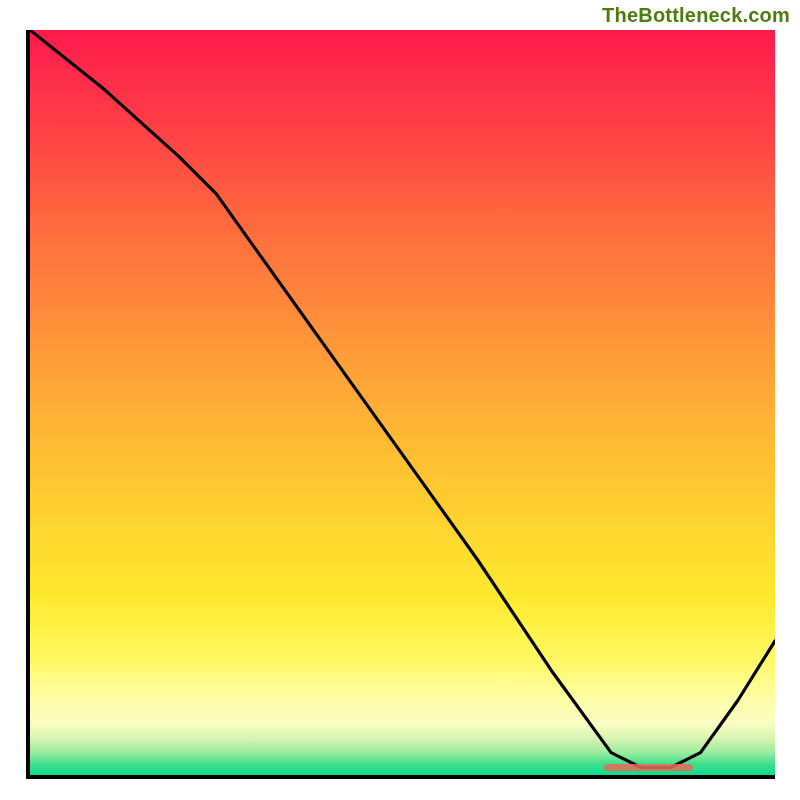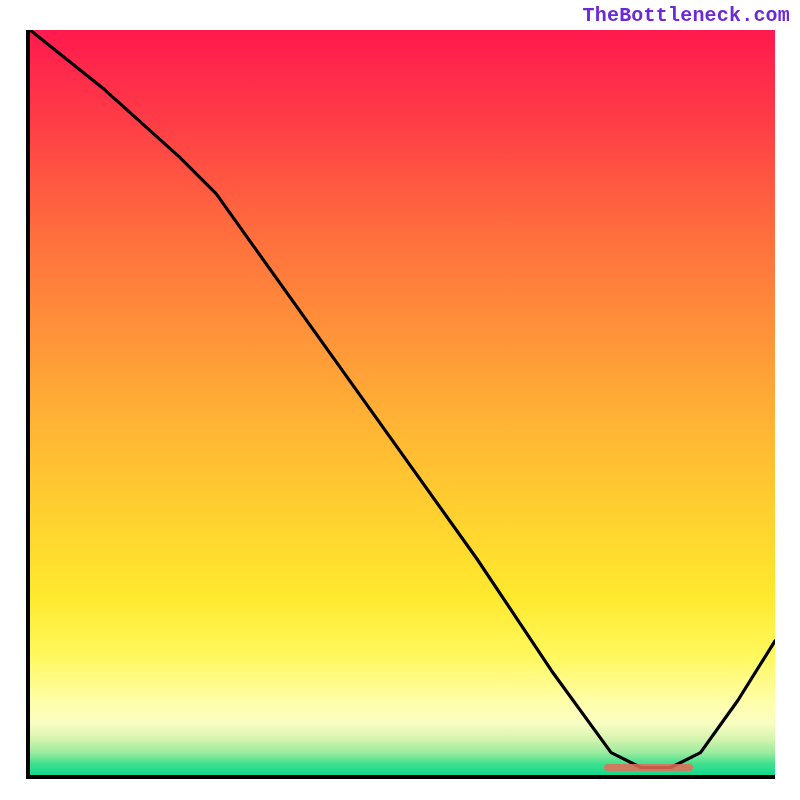--- a/index.html
+++ b/index.html
@@ -6,24 +6,24 @@
   html, body { width: 800px; height: 800px; background: #fff; }
   .container {
     position: relative;
     width: 800px;
     height: 800px;
   }
   .attribution {
     position: absolute;
     top: 4px;
     right: 10px;
-    font-family: Liberation Mono, monospace;
+    font-family: Liberation Sans, sans-serif;
     font-size: 20px;
     font-weight: bold;
-    color: #6d28d9;
+    color: #4d7c0f;
     letter-spacing: 0.2px;
   }
   .plot-outer {
     position: absolute;
     left: 22px;
     top: 26px;
     width: 757px;
     height: 757px;
     background: #fff;
   }

